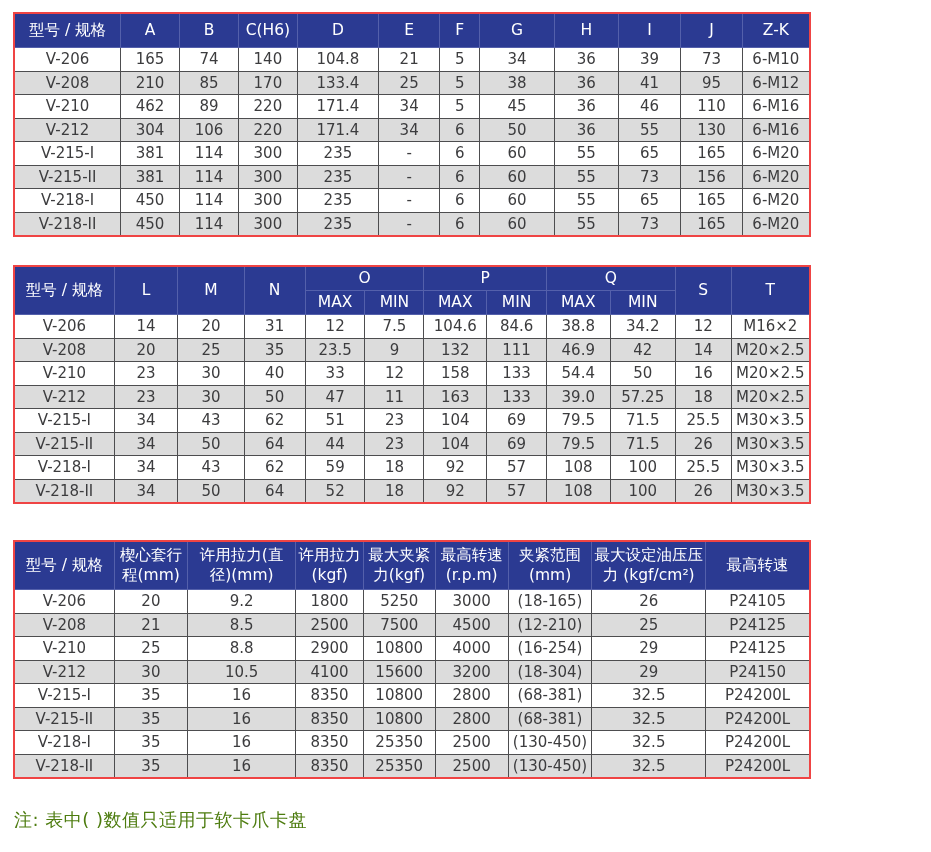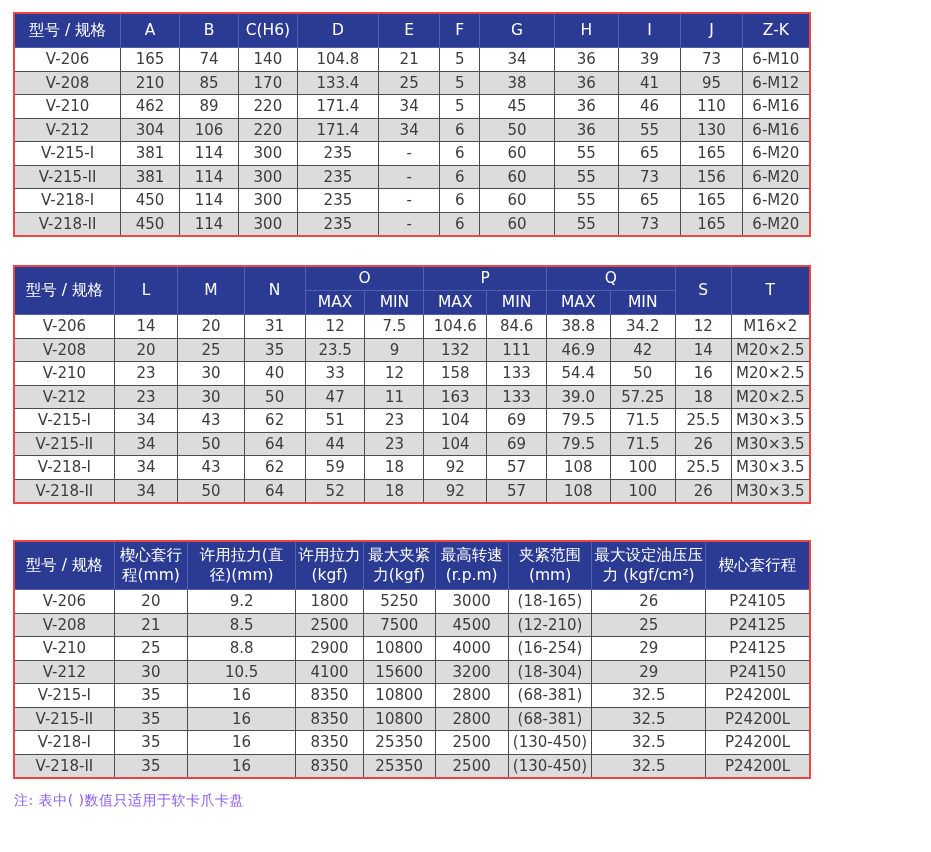--- a/index.html
+++ b/index.html
@@ -43,24 +43,24 @@
 
   
   .t1 thead th { height: 31px; }
   .t2 thead tr th { height: 21px; }
   .t3 thead th { height: 45px; }
 
   .t2 { margin-top: 28px; }
   .t3 { margin-top: 36px; }
 
   .note {
-    margin-top: 13px;
+    margin-top: 29px;
     padding-left: 1px;
-    font-size: 14px;
-    color: #8b5cf6;
+    font-size: 18px;
+    color: #4d7c0f;
     letter-spacing: 0.5px;
   }
 </style>
 </head>
 <body>
 
 <div class="page">
 
   <table class="spec-table t1">
     <colgroup>
@@ -376,21 +376,21 @@
   <thead>
         <tr>
           <th>型号 / 规格</th>
           <th>楔心套行程(mm)</th>
           <th>许用拉力(直径)(mm)</th>
           <th>许用拉力(kgf)</th>
           <th>最大夹紧力(kgf)</th>
           <th>最高转速(r.p.m)</th>
           <th>夹紧范围(mm)</th>
           <th>最大设定油压压力 (kgf/cm²)</th>
-          <th>楔心套行程</th>
+          <th>最高转速</th>
         </tr>
       </thead>
       <tbody>
         <tr>
           <td>V-206</td>
           <td>20</td>
           <td>9.2</td>
           <td>1800</td>
           <td>5250</td>
           <td>3000</td>

